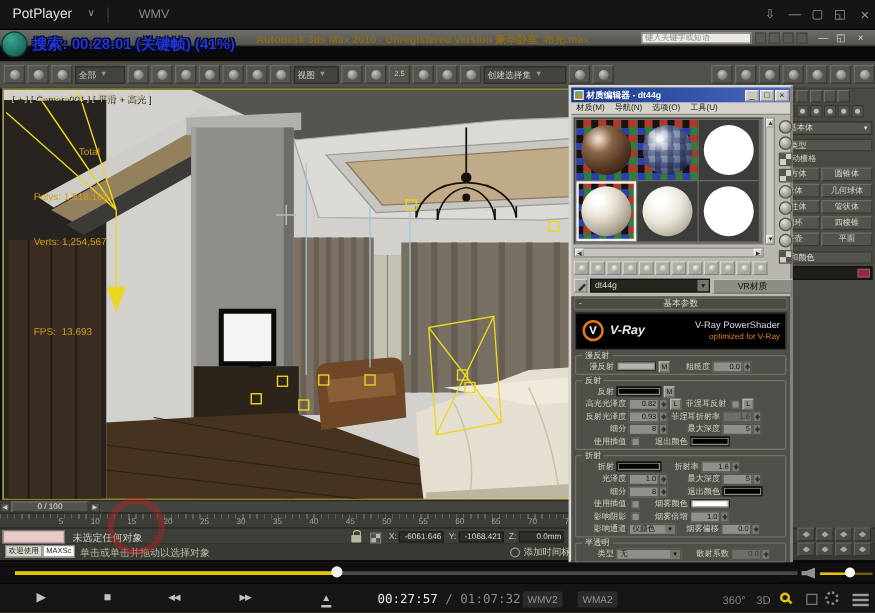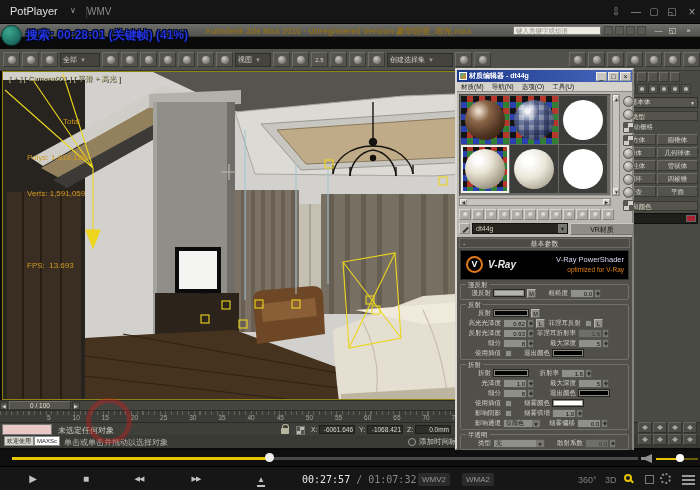--- a/index.html
+++ b/index.html
@@ -3,21 +3,21 @@
 <meta charset="utf-8">
 <style>
 *{margin:0;padding:0;box-sizing:border-box}
 html,body{width:700px;height:490px;overflow:hidden;background:#000;font-family:"Liberation Sans","DejaVu Sans",sans-serif}
 #stage{position:relative;width:624px;height:490px;background:#7f1d1d}
 
 #pp-titlebar{position:absolute;left:0;top:0;width:700px;height:24px;background:#151515;border-bottom:1px solid #000;z-index:60}
 .pp-app{position:absolute;left:10px;top:5px;font-size:11px;color:#e0e0e0}
 .pp-chev{position:absolute;left:70px;top:6px;font-size:8px;color:#9a9a9a}
 .pp-div{position:absolute;left:86px;top:6px;width:1px;height:12px;background:#3a3a3a}
-.pp-badge{position:absolute;left:87px;top:6px;font-size:10px;color:#8a8a8a}
+.pp-badge{position:absolute;left:111px;top:6px;font-size:10px;color:#8a8a8a}
 .pp-title{position:absolute;left:128px;top:6px;font-size:10.5px;color:#cccccc}
 .ppwin{position:absolute;top:5px;width:16px;height:14px;color:#9a9a9a;font-size:10px;text-align:center;line-height:14px}
 #pp-seek{position:absolute;left:0;top:450px;width:700px;height:16px;background:#0f0f0f;z-index:60}
 .seek-track{position:absolute;left:12px;top:7px;width:626px;height:3px;background:#4a4a4a}
 .seek-fill{height:3px;background:#e6c400}
 .seek-knob{position:absolute;top:3px;width:9px;height:9px;border-radius:50%;background:#f0f0f0}
 .spk{position:absolute;left:641px;top:4px;width:11px;height:9px;background:#909090;clip-path:polygon(0 32%,38% 32%,100% 0,100% 100%,38% 68%,0 68%)}
 .vol-track{position:absolute;left:656px;top:8px;width:42px;height:2px;background:#6b5c06}
 .vol-fill{height:2px;background:#e6c400}
 .vol-knob{position:absolute;left:676px;top:4px;width:8px;height:8px;border-radius:50%;background:#fff}
@@ -351,21 +351,21 @@
           <rect x="322" y="88" width="8" height="8"></rect>
             <rect x="436" y="105" width="8" height="8"></rect>
           <rect x="474" y="227" width="8" height="8"></rect>
             <rect x="552" y="220" width="8" height="8"></rect>
         </g>
       </svg>
       <div id="vp-label">[ + ] [ Camera001 ] [ 平滑 + 高光 ]</div>
       <div id="vp-stats">
         <div class="ind">Total</div>
         <div>Polys: 1,818,188</div>
-        <div>Verts: 1,591,059</div>
+        <div>Verts: 1,254,567</div>
         <div style="height:12px"></div>
         <div>FPS:  13.693</div>
       </div>
     </div>
 
     <div id="cmdpanel">
       <div class="cprow">
         <i class="cpt active"></i>
         <i class="cpt"></i>
         <i class="cpt"></i>

